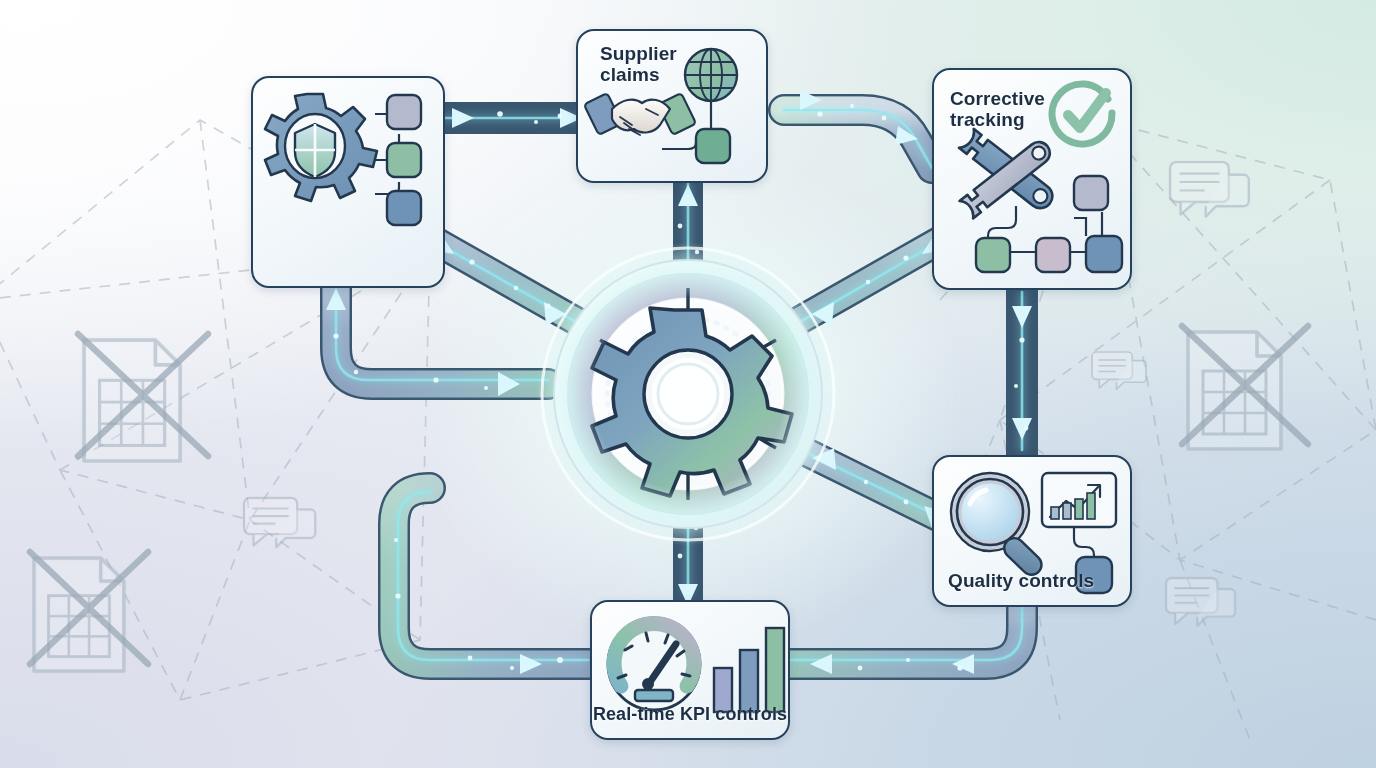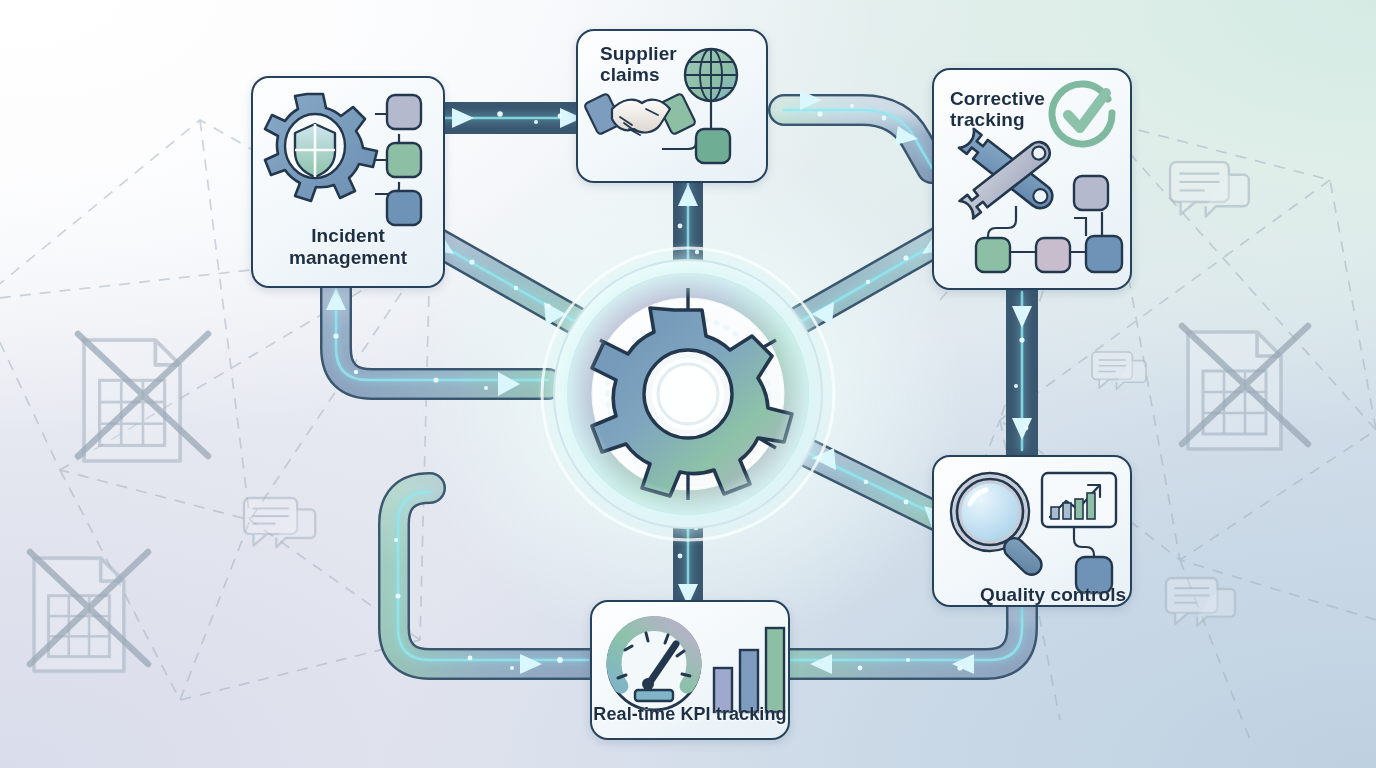--- a/index.html
+++ b/index.html
@@ -67,21 +67,21 @@
   #card-incident{left:251px;top:76px;width:190px;height:208px;}
   #card-incident .card-label{left:0;right:0;bottom:18px;text-align:center;}
 
   #card-supplier{left:576px;top:29px;width:188px;height:150px;}
   #card-supplier .card-label{left:22px;top:12px;text-align:left;}
 
   #card-corrective{left:932px;top:68px;width:196px;height:218px;}
   #card-corrective .card-label{left:16px;top:18px;text-align:left;}
 
   #card-quality{left:932px;top:455px;width:196px;height:148px;}
-  #card-quality .card-label{left:14px;bottom:0;text-align:left;margin-left:32px;}
+  #card-quality .card-label{left:14px;bottom:14px;text-align:left;}
 
   #card-kpi{left:590px;top:600px;width:196px;height:136px;}
   #card-kpi .card-label{left:0;right:0;bottom:14px;text-align:center;font-size:18px;}
 </style>
 </head>
 <body>
 
 <div id="stage">
 
   <div class="bg-base"></div>
@@ -428,22 +428,20 @@
         <path d="M122 116 H138 Q146 116 146 110 V104"></path>
         <path d="M146 56 V76"></path>
           <path d="M146 90 V100"></path>
       </g>
       <g stroke="#23384e" stroke-width="2.4">
         <rect x="134" y="17" width="34" height="34" rx="8" fill="#b5b9ce"></rect>
         <rect x="134" y="65" width="34" height="34" rx="8" fill="#8cbfa3"></rect>
         <rect x="134" y="113" width="34" height="34" rx="8" fill="#6f93b6"></rect>
       </g>
     </svg>
-    <div class="card-label">Incident
-management</div>
   </div>
 
   <div class="card" id="card-supplier">
     <svg class="card-art" viewBox="0 0 188 150">
       <defs>
         <linearGradient id="globeG" x1="0" y1="0" x2="1" y2="1">
           <stop offset="0%" stop-color="#9fc7c0"></stop>
             <stop offset="55%" stop-color="#8cbfa3"></stop>
             <stop offset="100%" stop-color="#7fb5c6"></stop>
         </linearGradient>
@@ -599,16 +597,16 @@
         <circle cx="-6" cy="20" r="6" fill="#23384e"></circle>
         <rect x="-19" y="26" width="38" height="11" rx="3" fill="#7fb5c6" stroke="#23384e" stroke-width="2.4"></rect>
       </g>
 
       <g stroke="#23384e" stroke-width="2.4">
         <rect x="122" y="66" width="18" height="44" fill="#9fa8ce"></rect>
         <rect x="148" y="48" width="18" height="62" fill="#7e9cbe"></rect>
         <rect x="174" y="26" width="18" height="84" fill="#8cbfa3"></rect>
       </g>
     </svg>
-    <div class="card-label">Real-time KPI tracking</div>
+    <div class="card-label">Real-time KPI controls</div>
   </div>
 
 </div>
 
 </body></html>

